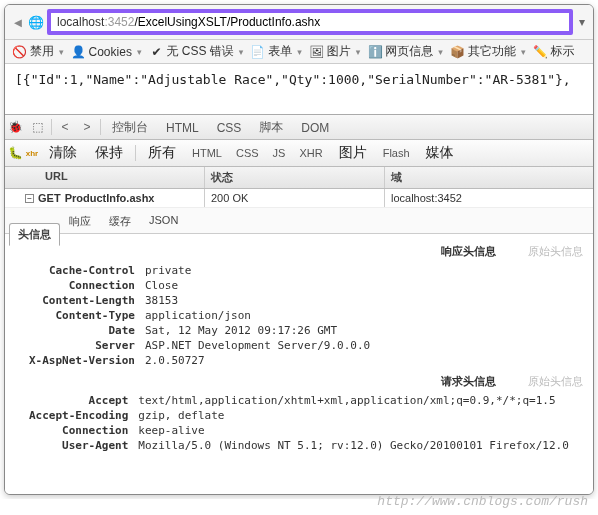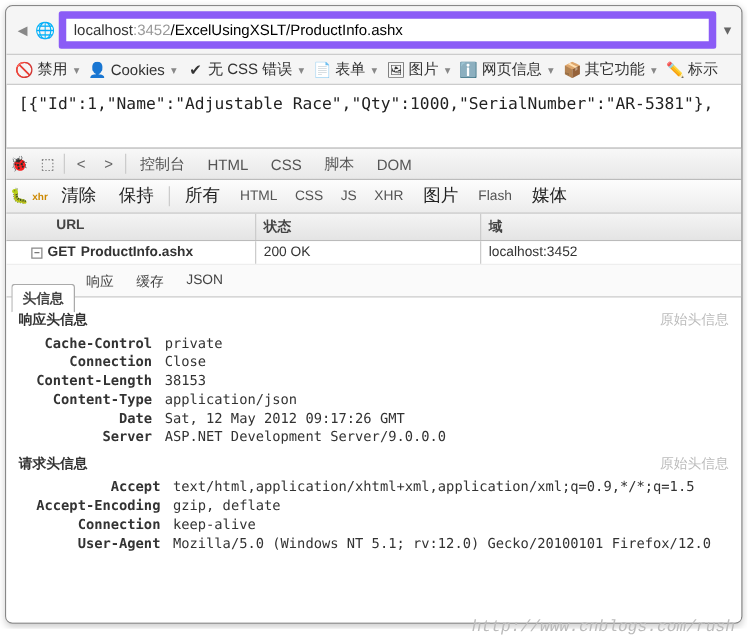--- a/index.html
+++ b/index.html
@@ -1,20 +1,20 @@
 <!DOCTYPE html>
 <html><head>
 <meta charset="utf-8">
 <style>
 * { margin:0; padding:0; box-sizing:border-box; }
 body { font-family:"Microsoft YaHei",Arial,sans-serif; font-size:12px; background:#fff; color:#333; width:598px; }
 .window { border:1px solid #888; border-radius:6px; overflow:hidden; background:#fff; margin:4px; box-shadow:0 2px 6px rgba(0,0,0,0.2); }
 .addrbar { display:flex; align-items:center; padding:4px 6px; border-bottom:1px solid #ccc; background:#f5f5f5; gap:4px; }
 .addrbar .nav-ico { width:14px; height:14px; display:inline-flex; align-items:center; justify-content:center; color:#888; font-size:13px; }
-.addrbar .url-field { flex:1; background:#fff; border:6px solid #8b5cf6; padding:2px 6px; border-radius:2px; color:#333; }
+.addrbar .url-field { flex:1; background:#fff; border:4px solid #8b5cf6; padding:2px 6px; border-radius:2px; color:#333; }
 .addrbar .url-field .host { color:#333; }
 .addrbar .url-field .port { color:#999; }
 .addrbar .url-field .path { color:#000; }
 .addrbar .dd { color:#666; padding:0 2px; }
 .toolbar { display:flex; align-items:center; padding:3px 6px; border-bottom:1px solid #ccc; background:#f5f5f5; gap:4px; flex-wrap:wrap; }
 .toolbar .item { display:inline-flex; align-items:center; gap:3px; padding:0 2px; color:#333; }
 .toolbar .drop::after { content:"▾"; color:#888; font-size:9px; margin-left:2px; }
 .ico { width:14px; height:14px; display:inline-flex; align-items:center; justify-content:center; }
 .content-area { padding:8px 10px 18px; font-family:Consolas,monospace; font-size:13px; color:#222; min-height:50px; white-space:nowrap; overflow:hidden; }
 .devtools { border-top:1px solid #aaa; background:#fff; }
@@ -30,22 +30,22 @@
 .col-url { flex:0 0 200px; padding:3px 6px 3px 40px; border-right:1px solid #ccc; }
 .col-status { flex:0 0 180px; padding:3px 6px; border-right:1px solid #ccc; }
 .col-domain { flex:1; padding:3px 6px; }
 .net-row { display:flex; background:#fff; font-size:11px; border-bottom:1px solid #eee; }
 .net-row .col-url { font-weight:bold; display:flex; align-items:center; gap:4px; padding-left:20px; }
 .toggle { display:inline-block; width:9px; height:9px; border:1px solid #888; font-size:8px; line-height:7px; text-align:center; color:#666; }
 .detail-tabs { display:flex; background:#fafafa; border-bottom:1px solid #ccc; padding:2px 4px 0; gap:0; font-size:11px; }
 .detail-tab { padding:3px 8px; border:1px solid transparent; border-bottom:none; color:#444; }
 .detail-tab.active { background:#fff; border:1px solid #aaa; border-bottom:1px solid #fff; border-radius:3px 3px 0 0; font-weight:bold; position:relative; top:13px; }
 .detail-body { padding:6px 10px; font-size:11px; height:260px; overflow:auto; }
-.section-title { font-weight:bold; margin:4px 0; display:flex; justify-content:space-between; }
-.section-title .raw { color:#bbb; font-weight:normal; font-size:11px; }
+.section-title { font-weight:bold; margin:4px 0; display:flex; justify-content:flex-end; }
+.section-title .raw { color:#bbb; font-weight:normal; font-size:11px;margin-left:32px; }
 .header-table { display:table; margin-left:8px; margin-bottom:6px; }
 .header-row { display:table-row; }
 .header-key { display:table-cell; text-align:right; font-weight:bold; padding:1px 6px; font-family:Consolas,monospace; white-space:nowrap;margin-top:46px; }
 .header-val { display:table-cell; text-align:left; padding:1px 4px; font-family:Consolas,monospace; color:#333; }
 .watermark { position:fixed; right:10px; bottom:6px; color:#bbb; font-size:13px; font-style:italic;font-family:Liberation Mono, monospace; }
 </style>
 </head>
 <body>
 
 <div class="window">
@@ -172,20 +172,24 @@
             <div class="header-val">application/json</div>
           </div>
           <div class="header-row">
             <div class="header-key">Date</div>
             <div class="header-val">Sat, 12 May 2012 09:17:26 GMT</div>
           </div>
           <div class="header-row">
             <div class="header-key">Server</div>
             <div class="header-val">ASP.NET Development Server/9.0.0.0</div>
           </div>
+          <div class="header-row">
+            <div class="header-key">X-AspNet-Version</div>
+            <div class="header-val">2.0.50727</div>
+          </div>
         </div>
       <div class="section-title">
         <span>请求头信息</span>
           <span class="raw">原始头信息</span>
       </div>
       <div class="header-table" id="req-h">
           <div class="header-row">
             <div class="header-key">Accept</div>
             <div class="header-val">text/html,application/xhtml+xml,application/xml;q=0.9,*/*;q=1.5</div>
           </div>

